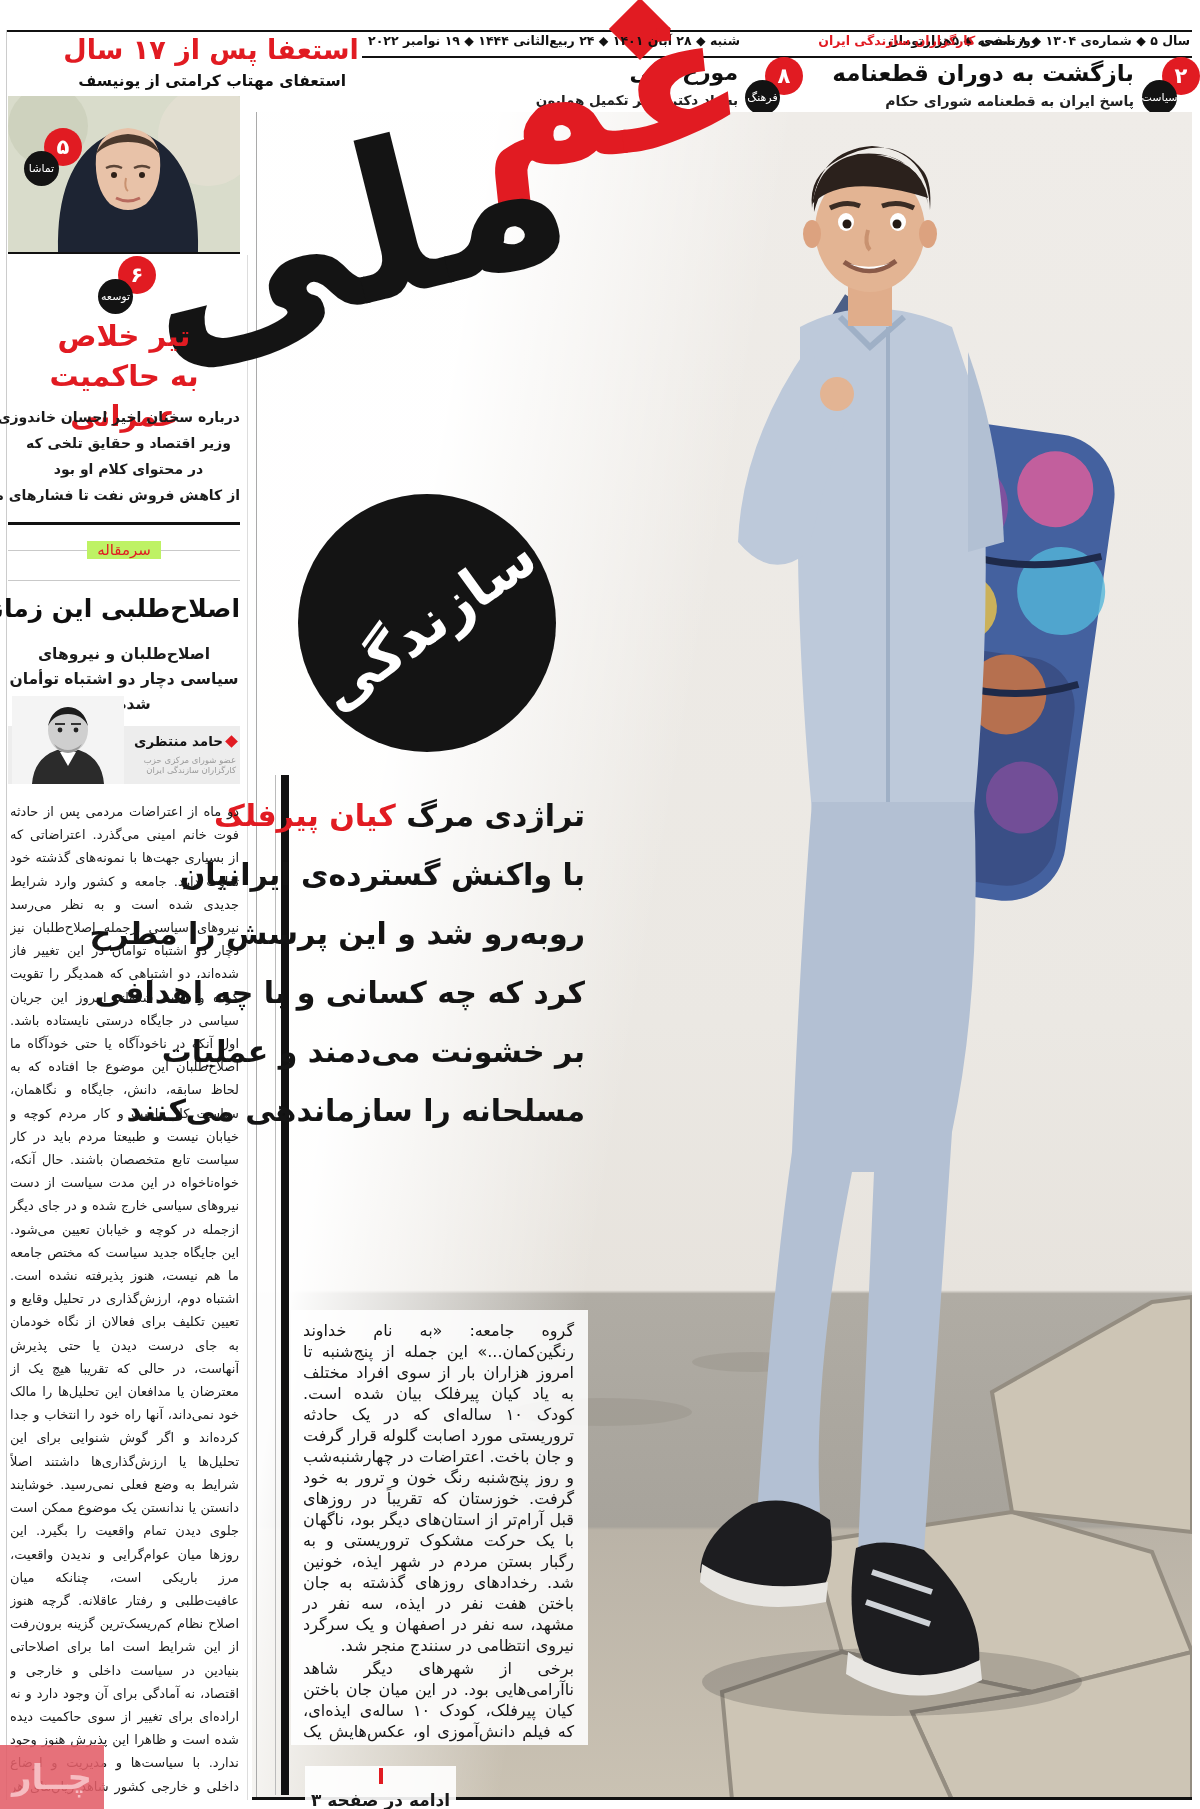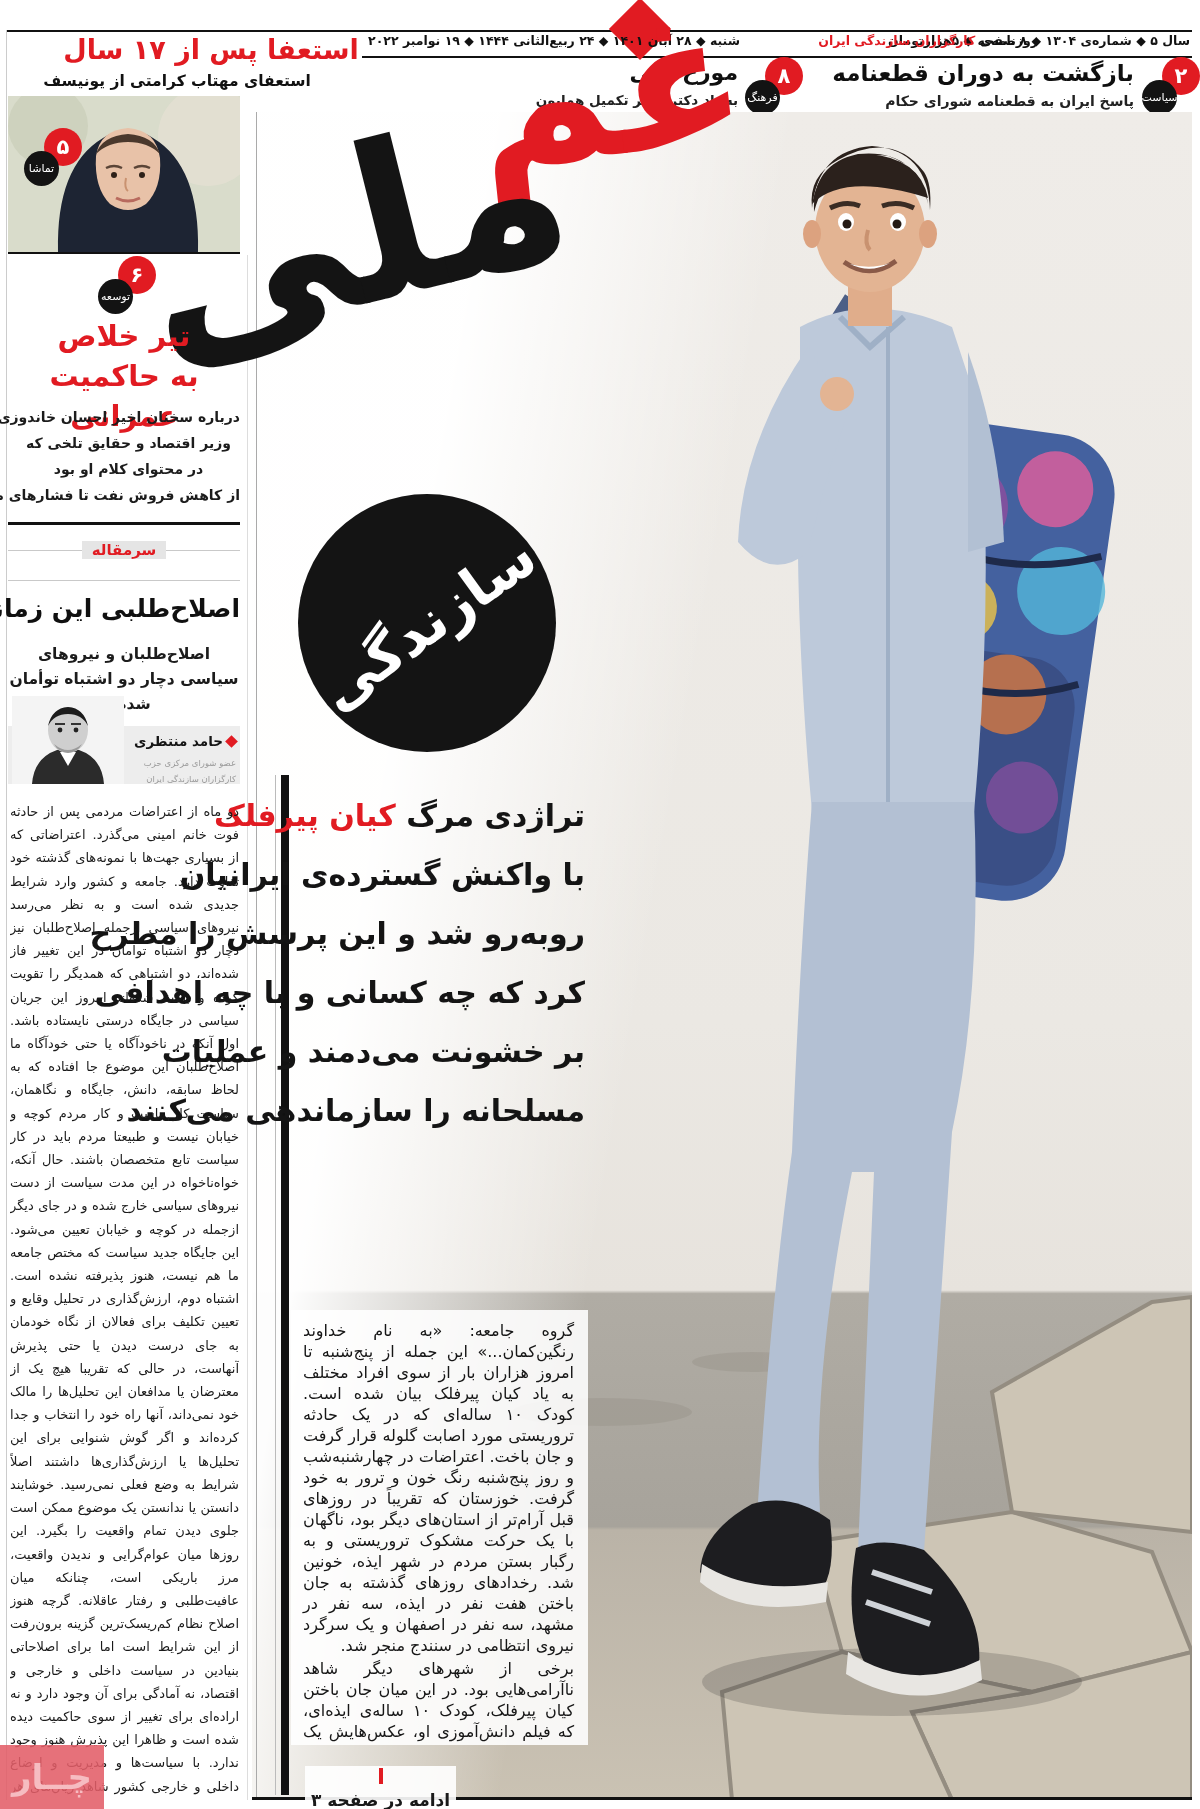--- a/index.html
+++ b/index.html
@@ -16,34 +16,34 @@
   .badge{position:absolute;width:58px;height:58px;}
   .badge .num{position:absolute;right:0;top:0;width:38px;height:38px;border-radius:50%;background:#e11b22;
               color:#fff;font-weight:bold;font-size:21px;display:flex;align-items:center;justify-content:center;}
   .badge .sec{position:absolute;left:0;bottom:0;width:35px;height:35px;border-radius:50%;background:#131313;
               color:#fff;font-size:11px;display:flex;align-items:center;justify-content:center;}
   .teaser{position:absolute;text-align:right;}
   .teaser .t{font-size:23px;font-weight:900;white-space:nowrap;color:#0f0f0f;}
   .teaser .s{font-size:14px;font-weight:bold;color:#222;margin-top:7px;white-space:nowrap;}
   
   .sb-title{position:absolute;left:6px;top:34px;width:340px;text-align:center;font-size:27px;font-weight:900;color:#e11b22;white-space:nowrap;margin-left:35px;}
-  .sb-sub{position:absolute;left:8px;top:72px;width:338px;text-align:center;font-size:15.5px;font-weight:bold;color:#111;}
+  .sb-sub{position:absolute;left:8px;top:72px;width:338px;text-align:right;font-size:15.5px;font-weight:bold;color:#111;}
   .story2-title{position:absolute;left:8px;top:316px;width:232px;text-align:center;font-size:29px;line-height:40px;font-weight:900;color:#e11b22;}
   .story2-dek{position:absolute;left:8px;top:404px;width:232px;text-align:center;font-size:14px;line-height:26px;font-weight:bold;color:#1c1c1c;}
   .story2-dek div{white-space:nowrap;padding-left:9px;}
   .edit-label-wrap{position:absolute;left:8px;top:540px;width:232px;text-align:center;}
   .edit-label-wrap:before{content:"";position:absolute;left:0;top:10px;width:100%;height:1px;background:#c9c9c9;}
-  .edit-label{position:relative;background:#e5e5e5;padding:0 10px;color:#e11b22;font-size:15px;font-weight:bold;}
+  .edit-label{position:relative;background:#bef264;padding:0 10px;color:#e11b22;font-size:15px;font-weight:normal;}
   .edit-title{position:absolute;left:8px;top:594px;width:232px;text-align:center;font-size:25px;font-weight:900;color:#101010;white-space:nowrap;}
   .edit-sub{position:absolute;left:8px;top:642px;width:232px;text-align:center;font-size:15.5px;line-height:25px;font-weight:bold;color:#1c1c1c;}
   .author-strip{position:absolute;left:8px;top:726px;width:232px;height:58px;background:#ededed;}
   .author-name{position:absolute;left:128px;top:733px;width:108px;display:flex;align-items:center;gap:4px;
                font-size:13.5px;font-weight:bold;color:#151515;white-space:nowrap;}
   .author-name .dm{width:9px;height:9px;background:#e11b22;transform:rotate(45deg);flex:0 0 auto;}
-  .author-role{position:absolute;left:128px;top:755px;width:108px;font-size:8.5px;color:#9a9a9a;text-align:right;line-height:16px;}
+  .author-role{position:absolute;left:128px;top:755px;width:108px;font-size:8.5px;color:#9a9a9a;text-align:right;line-height:10px;}
   .edit-body{position:absolute;left:10px;top:800px;width:229px;height:996px;font-size:13px;line-height:23.2px;
              text-align:justify;color:#1a1a1a;overflow:hidden;}
   
   .ghm{position:absolute;left:462px;top:-42px;width:300px;height:300px;text-align:center;color:#e11b22;
        font-size:185px;line-height:265px;font-weight:bold;transform:rotate(-6deg);}
   .mlli{position:absolute;left:248px;top:48px;width:330px;height:430px;text-align:center;color:#141414;
         font-size:212px;line-height:340px;font-weight:bold;transform:rotate(-14deg);}
   .logo-circle{position:absolute;left:298px;top:494px;width:258px;height:258px;border-radius:50%;background:#141414;
                display:flex;align-items:center;justify-content:center;}
   .logo-circle span{color:#fff;font-size:56px;font-weight:bold;transform:rotate(-36deg);letter-spacing:2px;}

